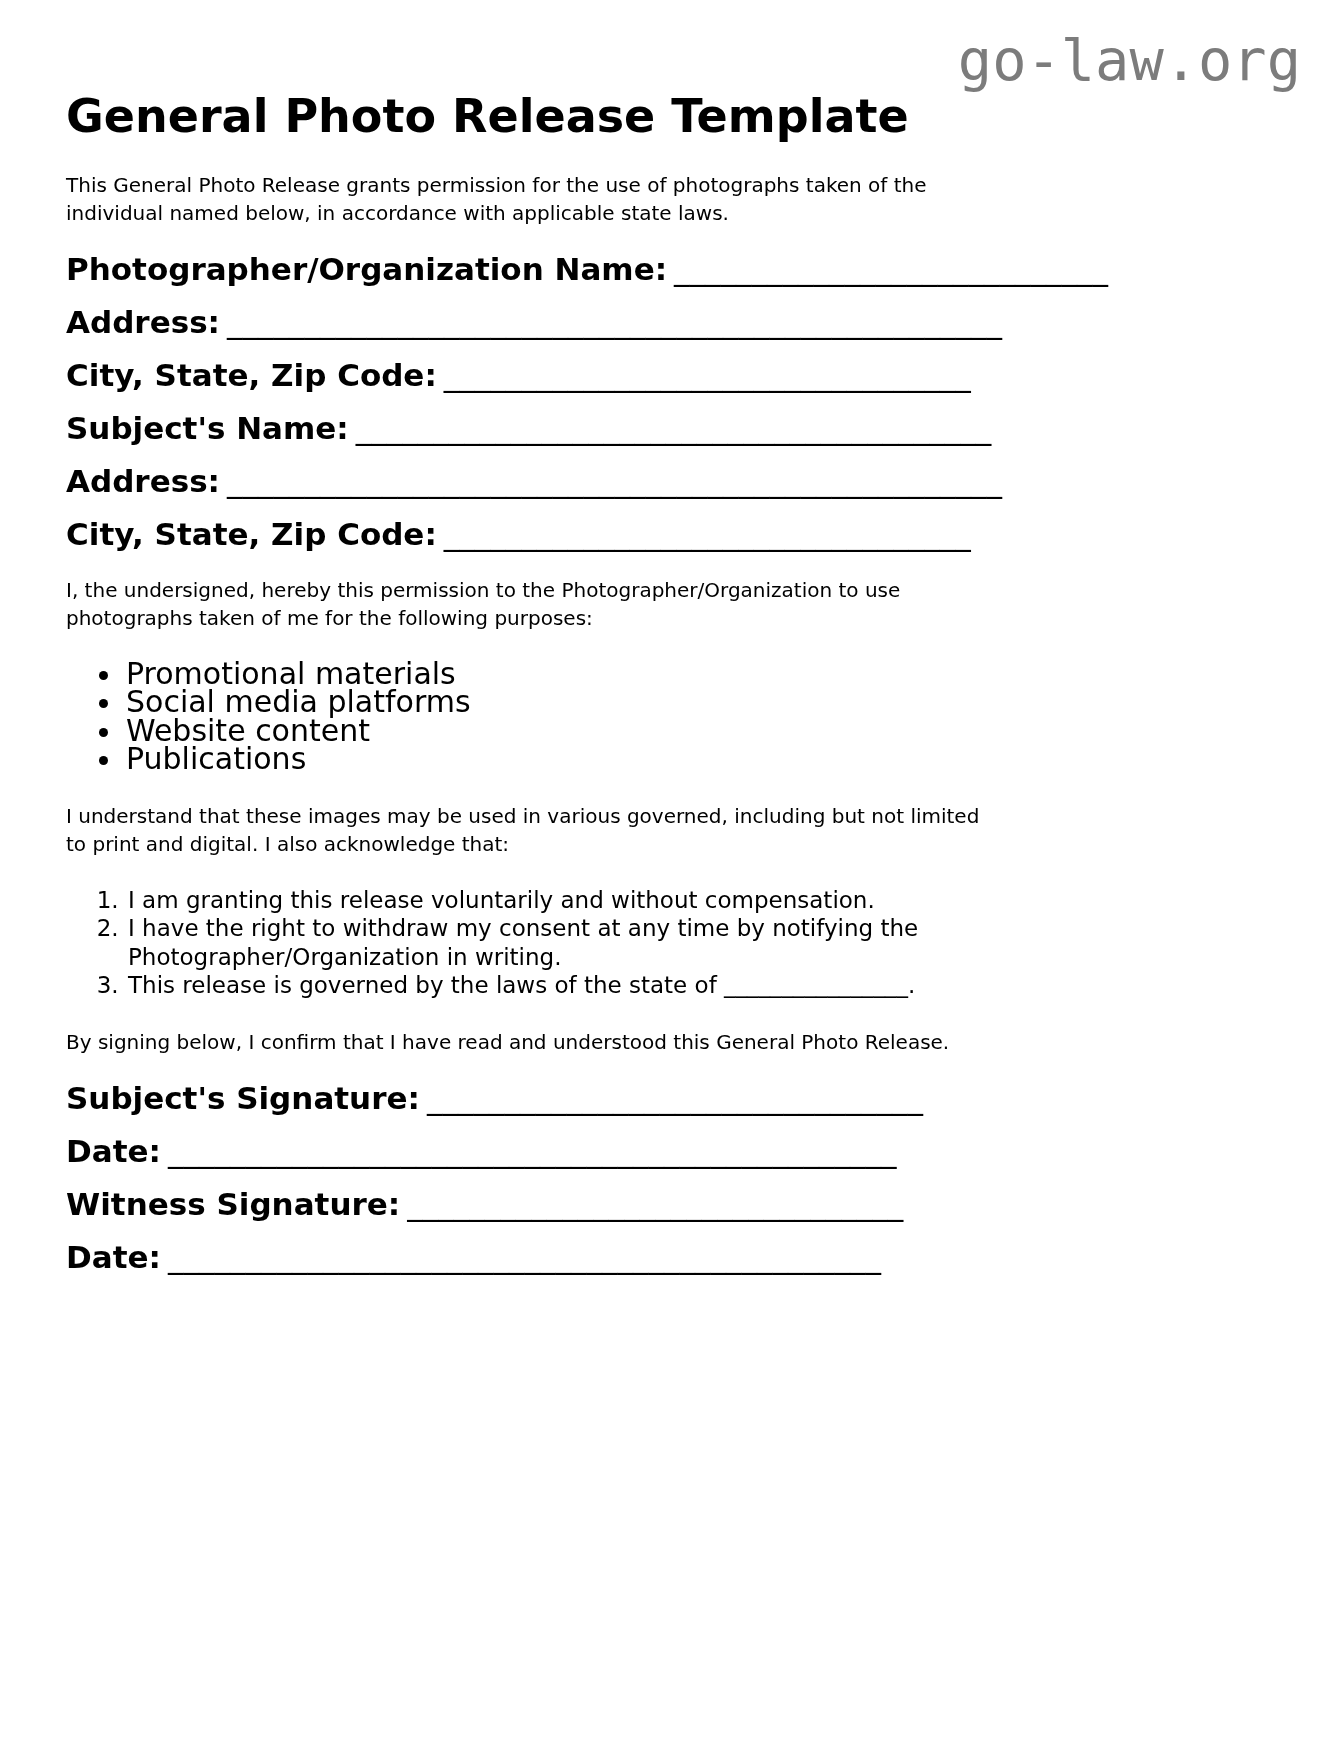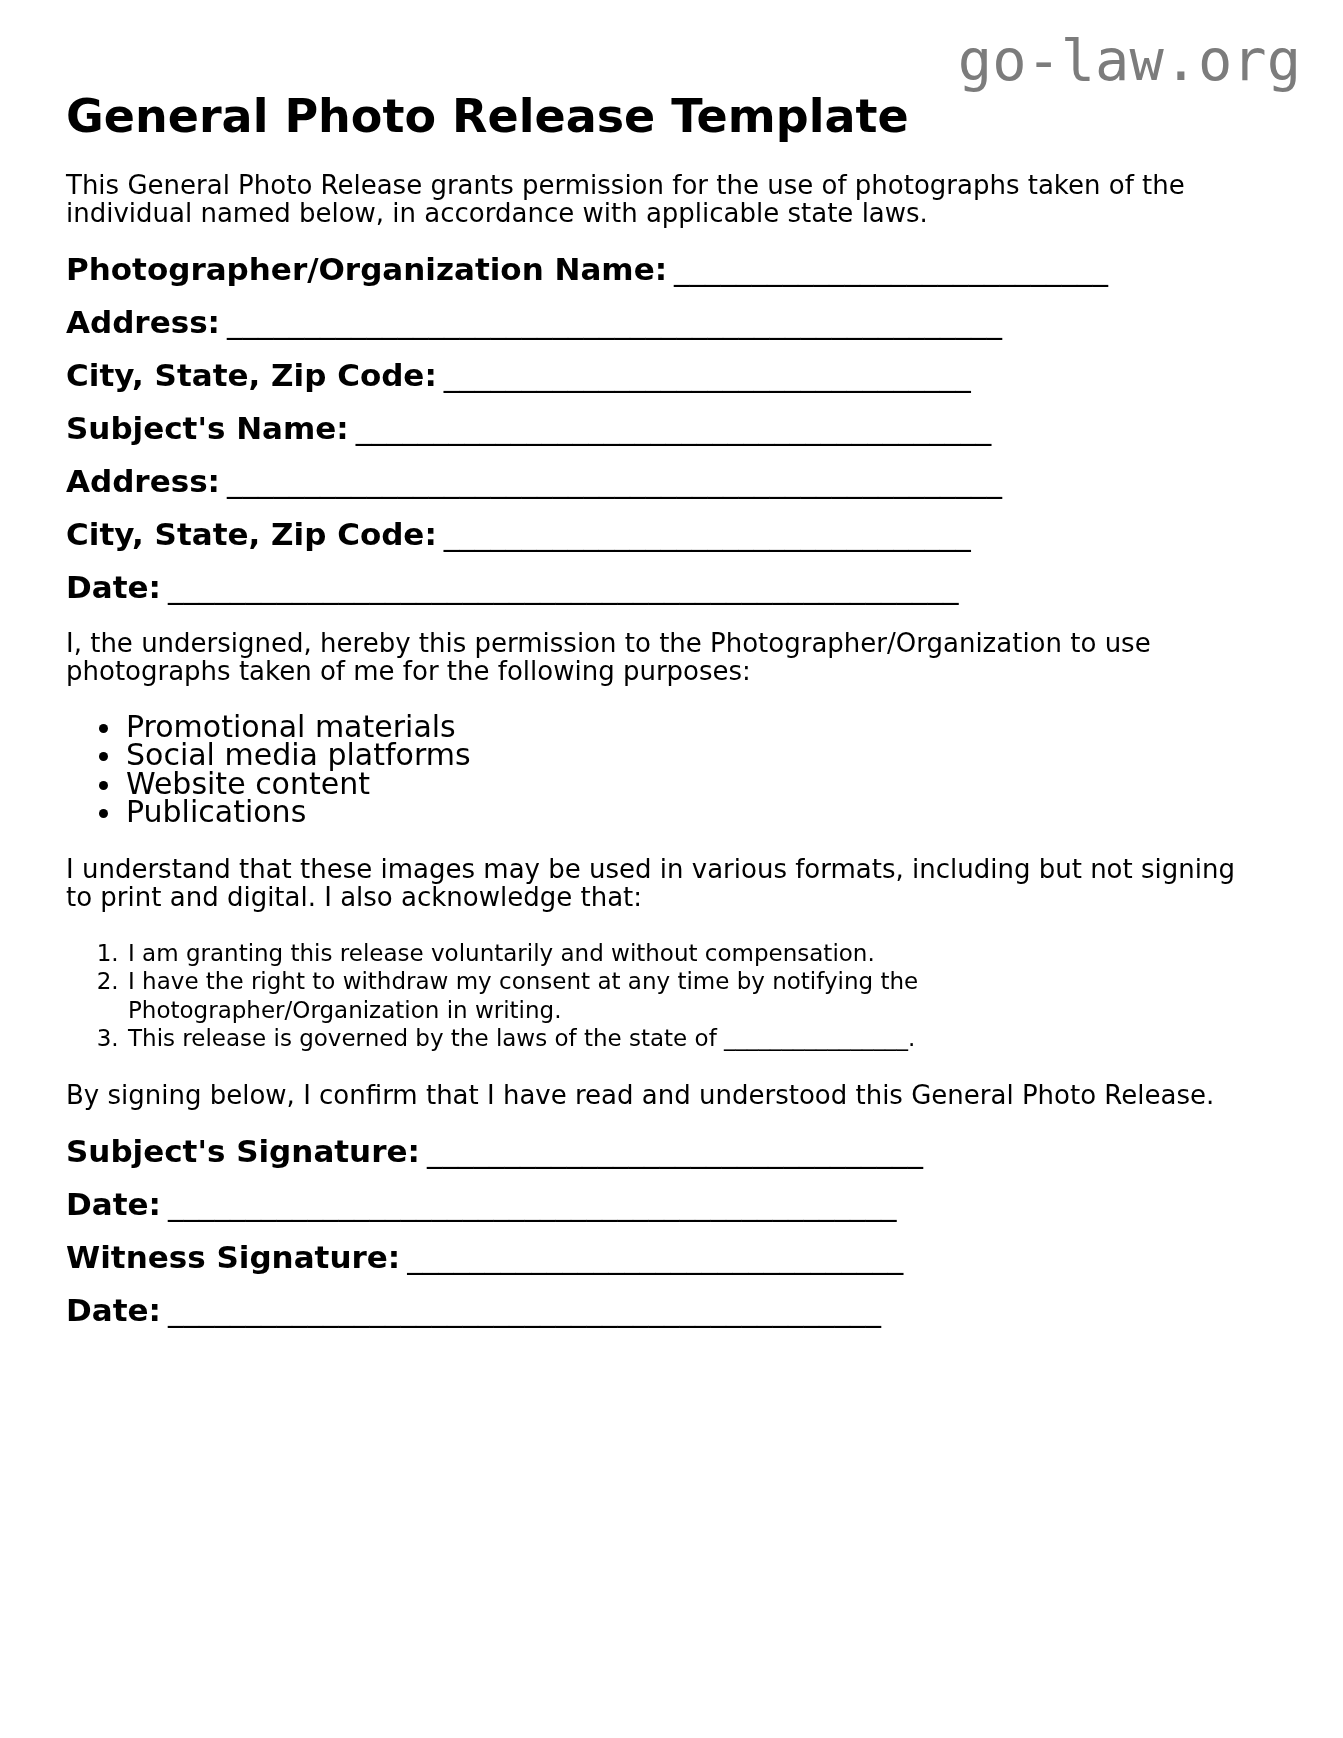--- a/index.html
+++ b/index.html
@@ -29,21 +29,21 @@
     letter-spacing: 0px;
   }
   h1.title {
     margin: 60px 0 0 0;
     font-size: 46px;
     line-height: 1.15;
     font-weight: bold;
     color: #000000;
   }
   p.para {
-    font-size: 26px;
+    font-size: 20px;
     line-height: 28px;
     margin: 28px 0;
     white-space: pre-line;
   }
   .field {
     font-size: 31px;
     line-height: 28px;
     margin: 25px 0;
   }
   .field-label { font-weight: bold; }
@@ -96,35 +96,32 @@
   </div>
 
   <div class="field">
     <span class="field-label">Address:</span><span class="field-blank">__________________________________________________</span>
   </div>
 
   <div class="field">
     <span class="field-label">City, State, Zip Code:</span><span class="field-blank">__________________________________</span>
   </div>
 
-  <div class="field">
-    <span class="field-label">Date:</span><span class="field-blank">___________________________________________________</span>
-  </div>
 
   <p class="para">I, the undersigned, hereby this permission to the Photographer/Organization to use
 photographs taken of me for the following purposes:</p>
 
   <ul class="purposes">
     <li>Promotional materials</li>
     <li>Social media platforms</li>
     <li>Website content</li>
     <li>Publications</li>
   </ul>
 
-  <p class="para">I understand that these images may be used in various formats, including but not signing
+  <p class="para">I understand that these images may be used in various governed, including but not limited
 to print and digital. I also acknowledge that:</p>
 
   <ol class="acks">
     <li>I am granting this release voluntarily and without compensation.</li>
     <li>I have the right to withdraw my consent at any time by notifying the
 Photographer/Organization in writing.</li>
     <li>This release is governed by the laws of the state of ________________.</li>
   </ol>
 
   <p class="para">By signing below, I confirm that I have read and understood this General Photo Release.</p>

